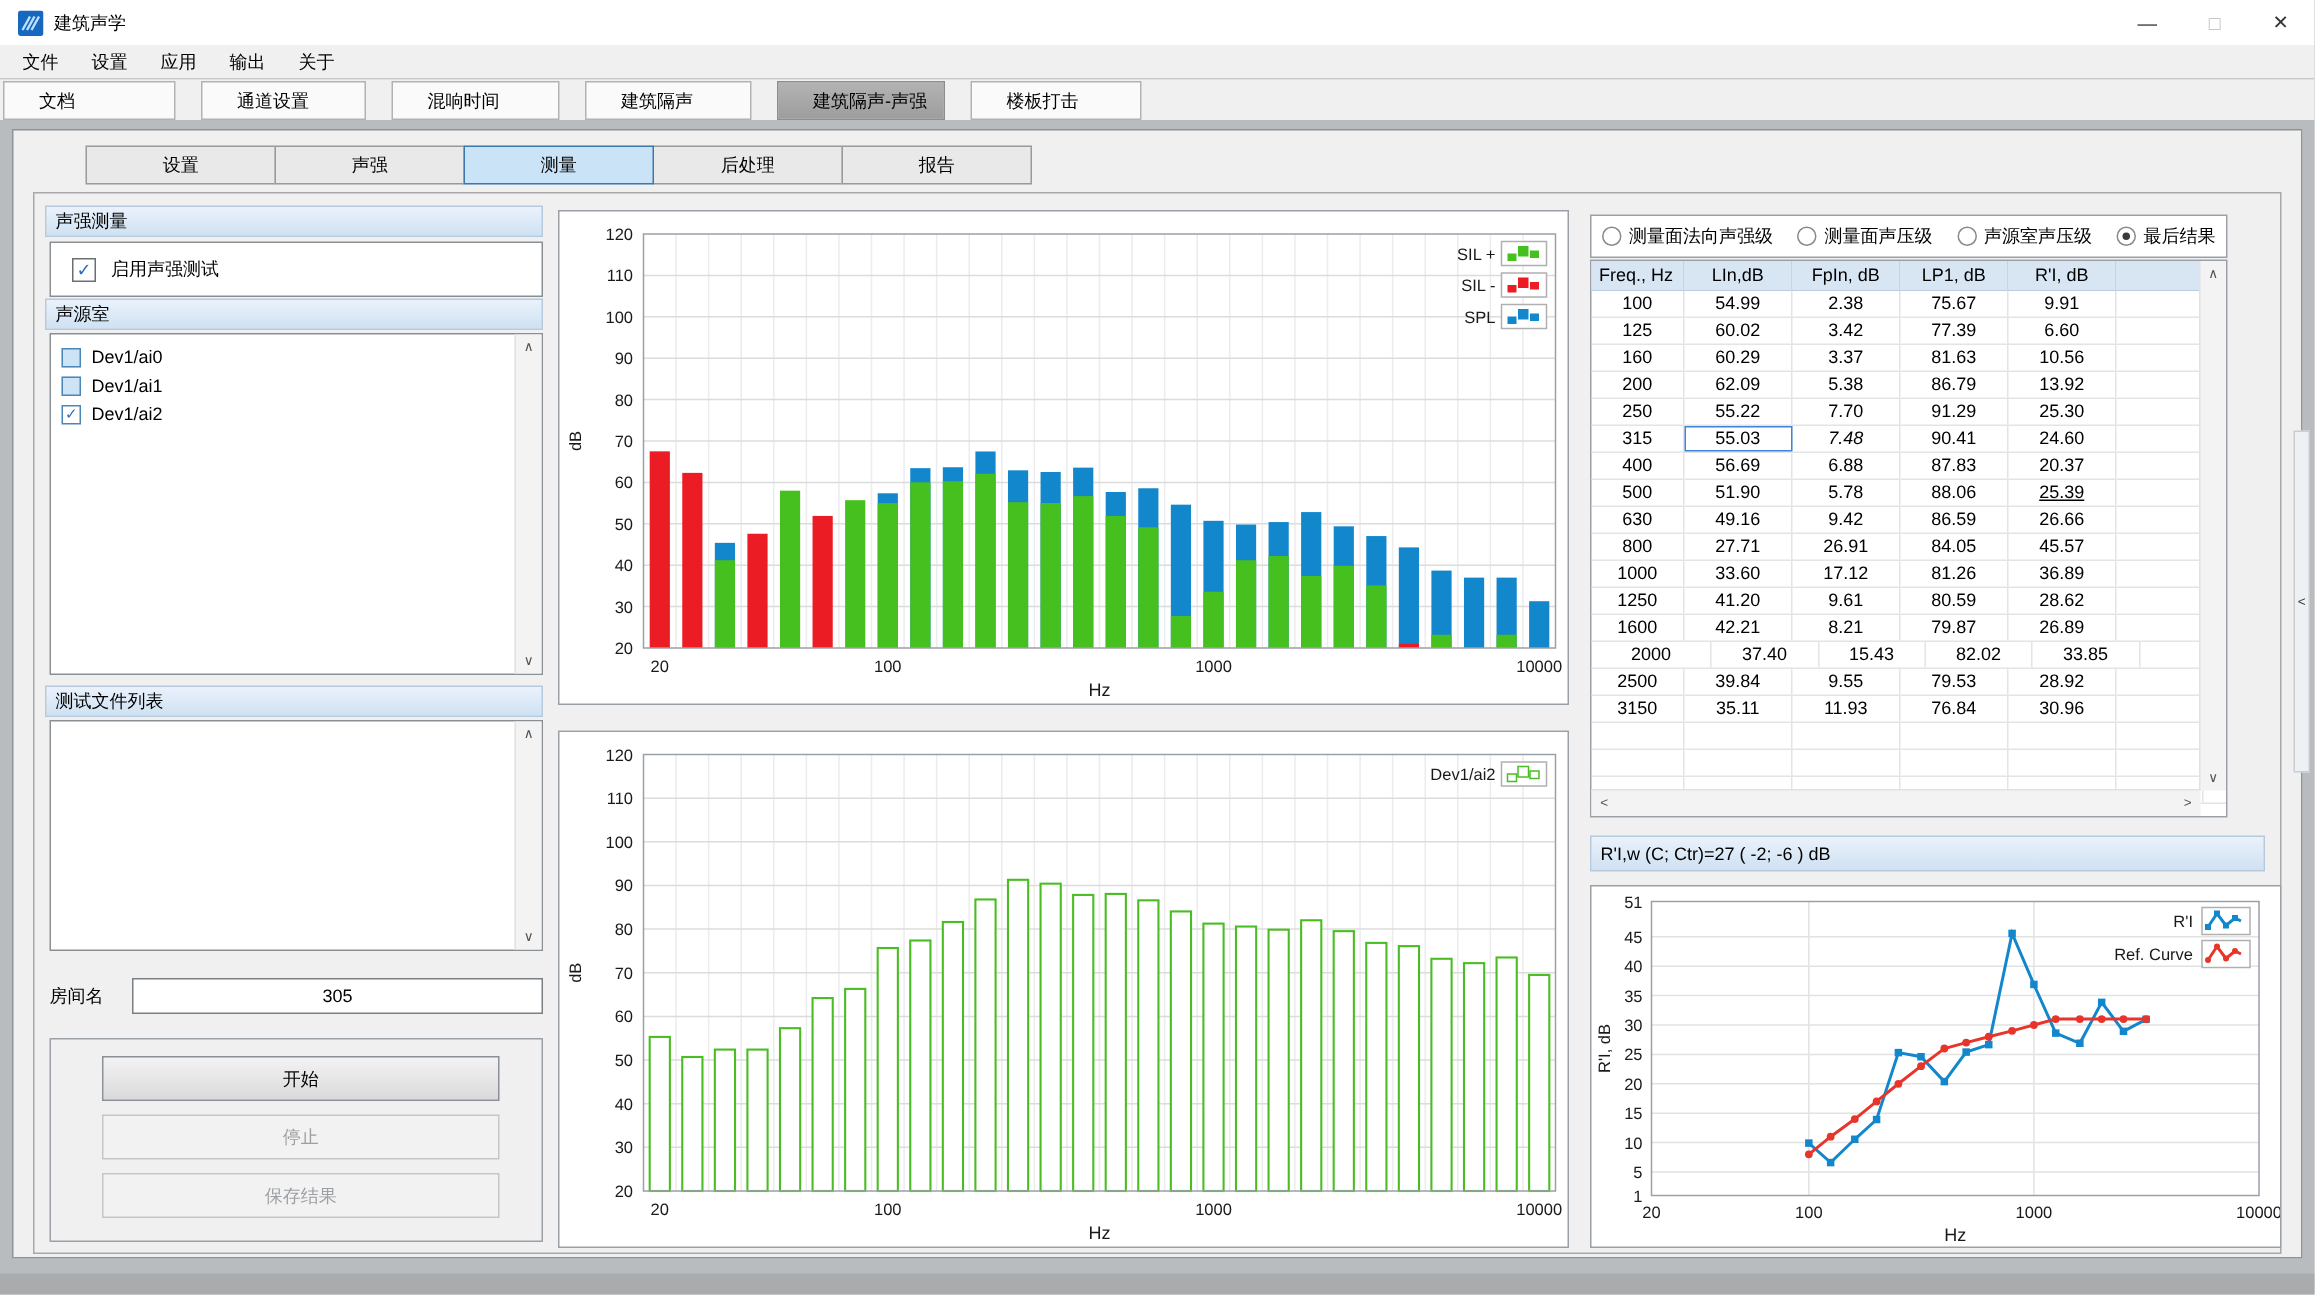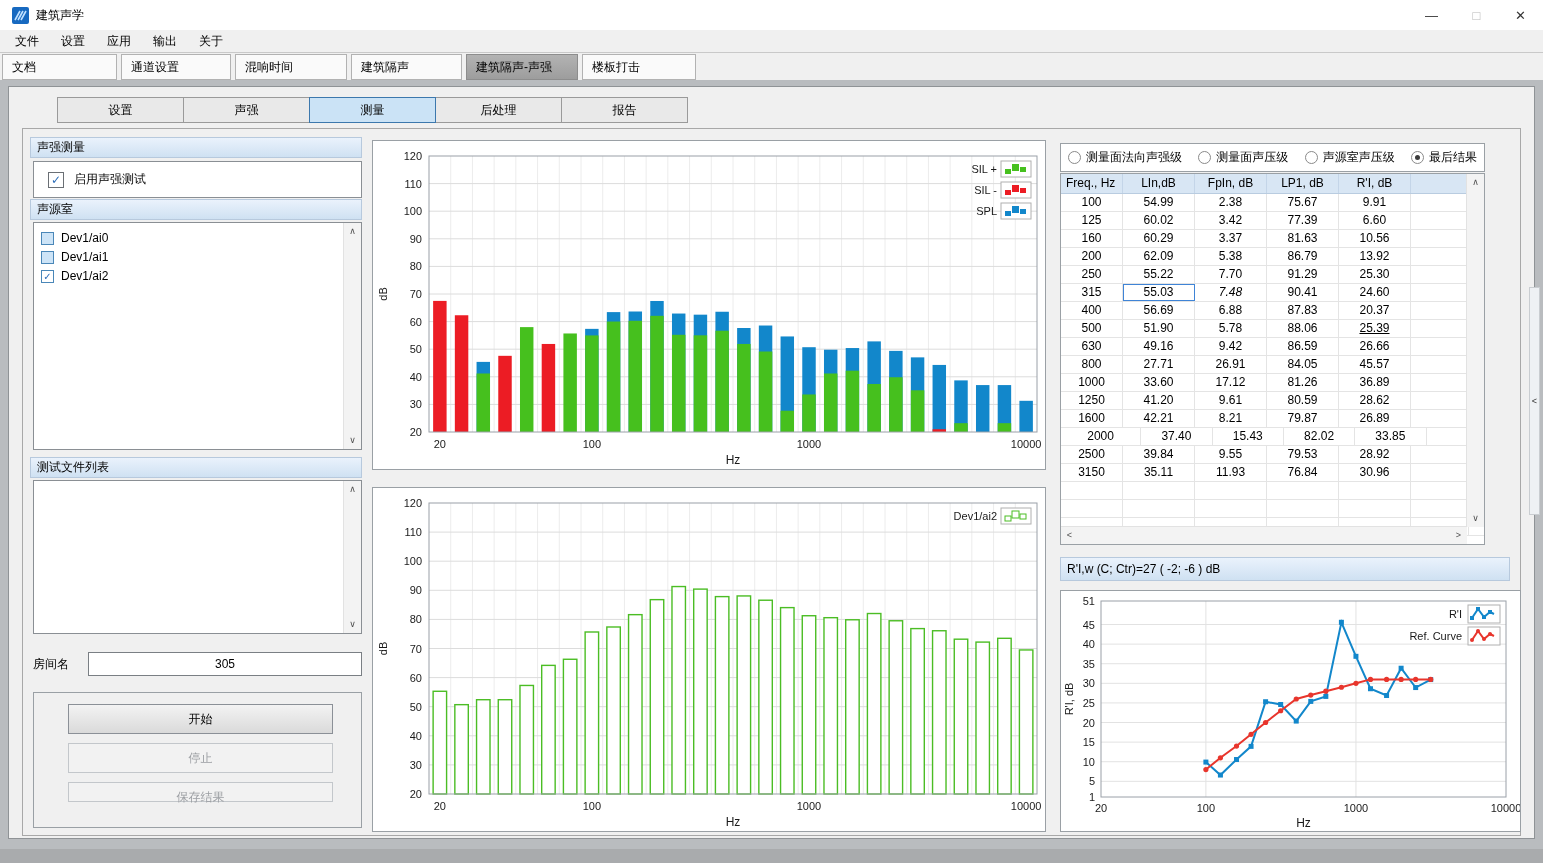--- a/index.html
+++ b/index.html
@@ -7,21 +7,21 @@
        font-family:"Liberation Sans","DejaVu Sans",sans-serif;font-size:12px;color:#000;background:#b9bcbf}
   .abs{position:absolute;box-sizing:border-box}
   
   #titlebar{left:0;top:0;width:1543px;height:30px;background:#fff}
   #apptitle{position:absolute;left:36px;top:0;line-height:30px;font-size:12px}
   .winbtn{position:absolute;top:0;width:45px;height:30px;display:flex;align-items:center;justify-content:center;font-size:13px;color:#333}
   #btn-max{color:#b9b9b9}
   #menubar{left:0;top:30px;width:1543px;height:23px;background:#f0f0f0;border-bottom:1px solid #c9c9c9;display:flex;align-items:center;padding-left:4px}
   .menu-item{padding:0 11px;line-height:22px}
   #maintabs{left:0;top:53px;width:1543px;height:27px;background:#f0f0f0;display:flex;align-items:flex-end;padding-left:2px}
-  .main-tab{height:26px;line-height:24px;box-sizing:border-box;border:1px solid #b2b2b2;background:#fafafa;padding-left:9px;margin-right:4px}
+  .main-tab{height:26px;line-height:24px;box-sizing:border-box;border:1px solid #b2b2b2;background:#fafafa;padding-left:23px;margin-right:17px}
   .main-tab.active{background:linear-gradient(#b3b3b3,#9d9d9d);border-color:#8d8d8d}
   #outer{left:0;top:80px;width:1543px;height:783px;background:#b9bcbf}
   #bottomstrip{left:0;top:849px;width:1543px;height:14px;background:#a9abad}
   #panel{left:8px;top:86px;width:1527px;height:753px;background:#f0f0f0;border:1px solid #8f9396}
   #groupborder{left:22px;top:128px;width:1499px;height:708px;border:1px solid #a8a8a8}
   
   .sub-tab{position:absolute;top:97px;width:127px;height:26px;box-sizing:border-box;background:#e9e9e9;border:1px solid #9a9a9a;text-align:center;line-height:24px}
   .sub-tab.active{background:#cbe3f6;border:1px solid #3c78ad;z-index:2}
   
   .sec-header{background:linear-gradient(#eaf2fc,#cfe1f2);border:1px solid #b7c9dd;line-height:19px;padding-left:6px}
@@ -140,21 +140,21 @@
 </div>
 
 <span class="abs" style="left:33px;top:652px;height:24px;line-height:24px">房间名</span>
 <div class="abs" style="left:88px;top:652px;width:274px;height:24px">
   <input class="room" value="305" style="">
 </div>
 
 <div class="abs" style="left:33px;top:692px;width:329px;height:136px;border:1px solid #9aa0a5"></div>
 <div class="btn abs" style="left:68px;top:704px;width:265px;height:30px">开始</div>
 <div class="btn abs disabled" style="left:68px;top:743px;width:265px;height:30px">停止</div>
-<div class="btn abs disabled" style="left:68px;top:782px;width:265px;height:20px">保存结果</div>
+<div class="btn abs disabled" style="left:68px;top:782px;width:265px;height:30px">保存结果</div>
 
 <div class="abs chart-panel" style="left:372px;top:140px;width:674px;height:330px" id="chart1host"><svg width="672" height="328">
       <rect x="56" y="15" width="608" height="276" fill="#fff"></rect>
       <line x1="77.71428571428572" y1="15" x2="77.71428571428572" y2="291" stroke="#ececec"></line>
       <line x1="99.42857142857143" y1="15" x2="99.42857142857143" y2="291" stroke="#ececec"></line>
       <line x1="121.14285714285714" y1="15" x2="121.14285714285714" y2="291" stroke="#ececec"></line>
       <line x1="142.85714285714286" y1="15" x2="142.85714285714286" y2="291" stroke="#ececec"></line>
       <line x1="164.57142857142858" y1="15" x2="164.57142857142858" y2="291" stroke="#ececec"></line>
       <line x1="186.28571428571428" y1="15" x2="186.28571428571428" y2="291" stroke="#ececec"></line>
       <line x1="208" y1="15" x2="208" y2="291" stroke="#ececec"></line>

